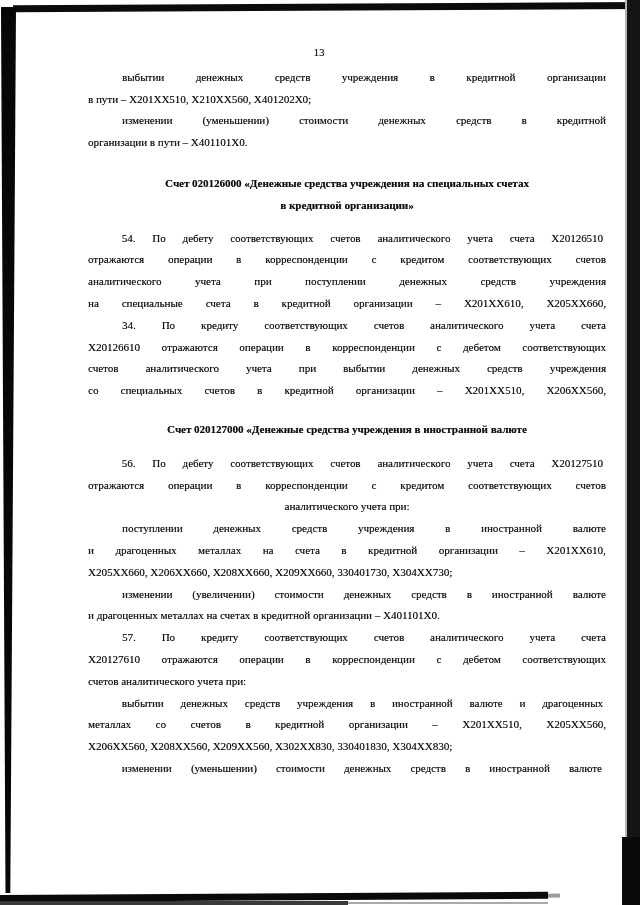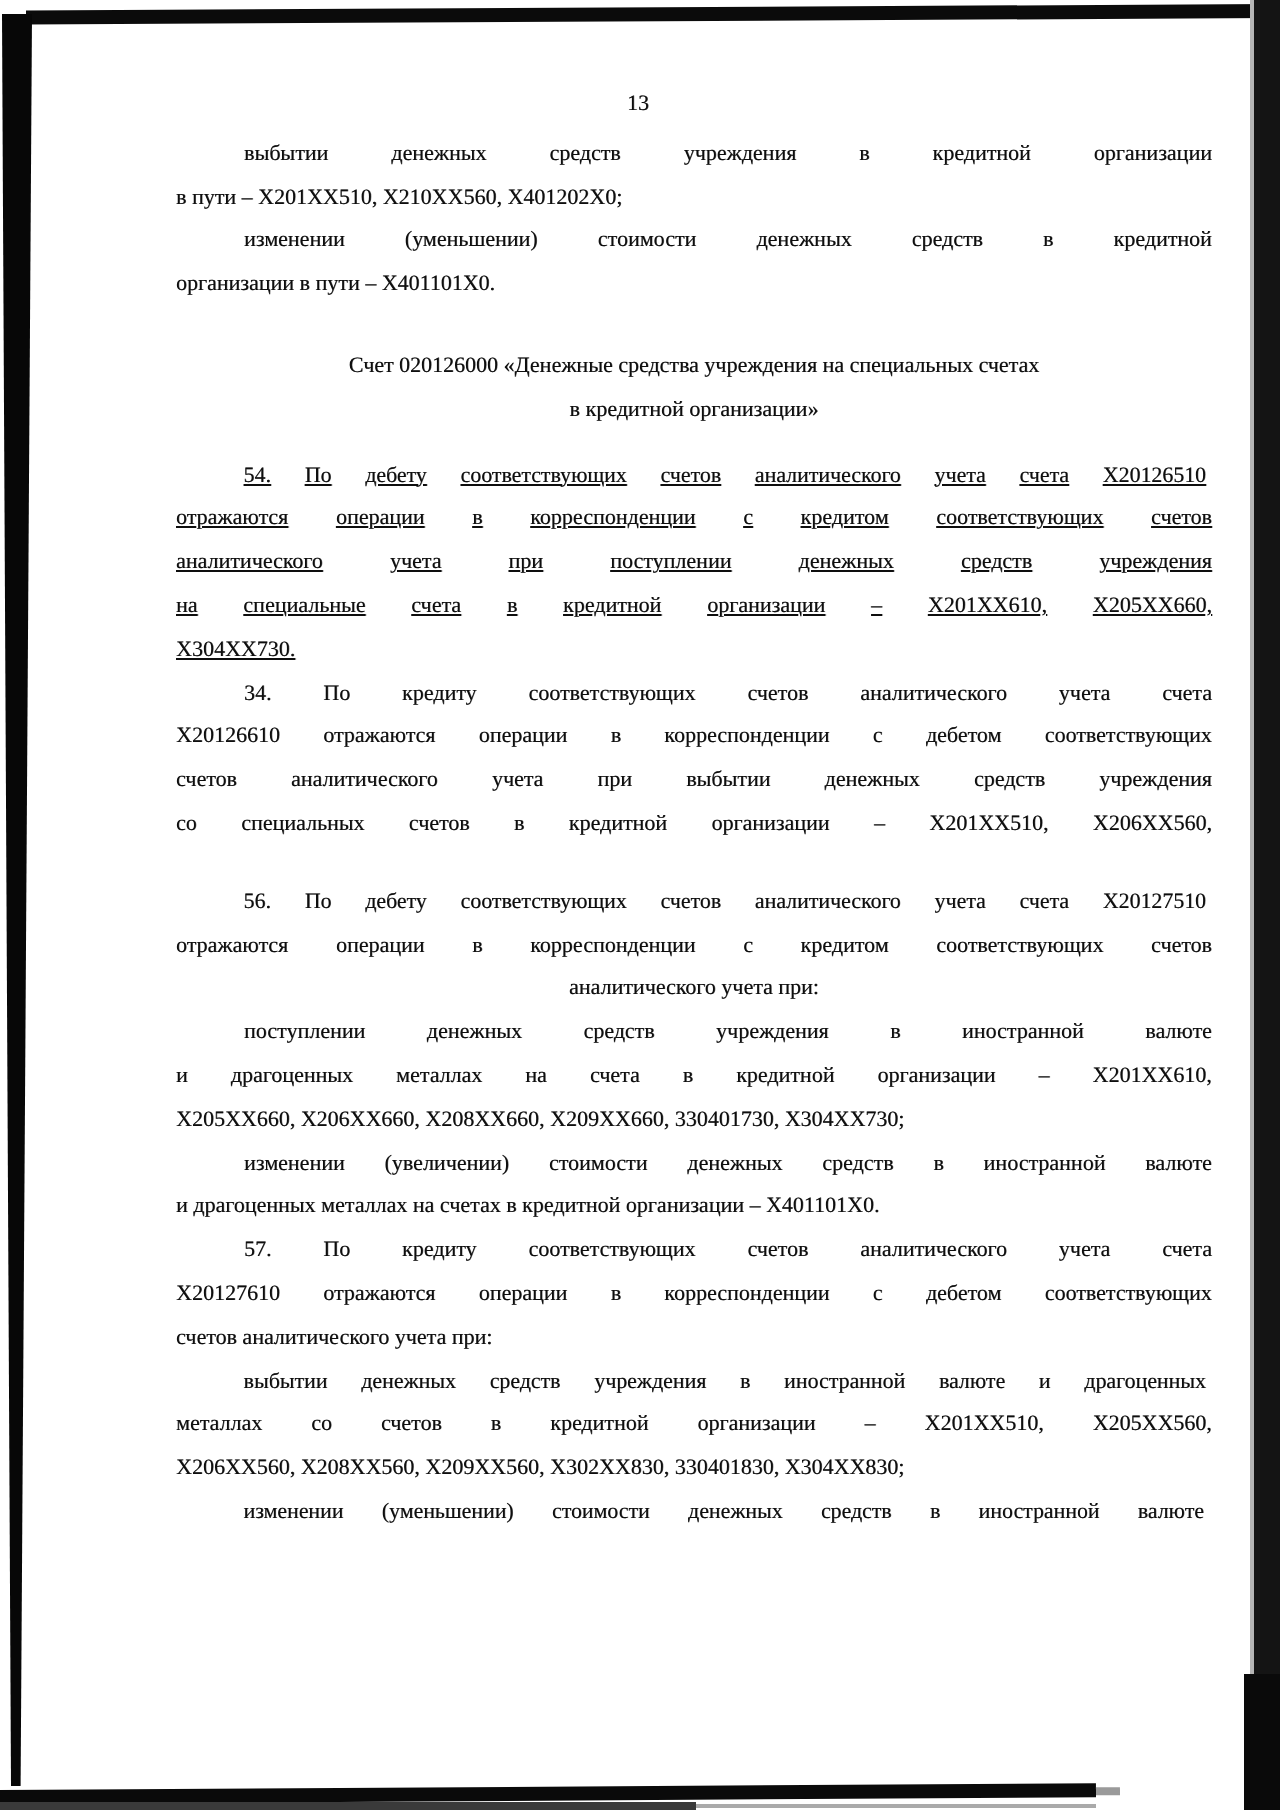--- a/index.html
+++ b/index.html
@@ -29,26 +29,26 @@
   .content{
     position:absolute;left:88px;top:42px;width:518px;
     font-size:11px;line-height:21.8px;color:#0e0e0e;
     text-shadow:0.25px 0 0 rgba(0,0,0,0.55);
   }
   .ln{position:relative;min-height:21.8px;}
   .just{display:flex;justify-content:space-between;}
   .just span{flex:0 0 auto;}
   .plain,.ctr{white-space:nowrap;overflow:visible;}
   .ctr{text-align:center;}
-  .bold{font-weight:400;}
+  .bold{font-weight:700;}
   .ind{padding-left:34px;}
   .pagenum{text-align:center;padding-right:56px;white-space:nowrap;}
   .mt3{margin-top:3px;}
   .mt19{margin-top:19px;}
-  .mt11{margin-top:11px;text-decoration:underline;}
+  .mt11{margin-top:11px;}
   .mt17{margin-top:17px;}
   .mt12{margin-top:12px;text-align:center;}
 </style>
 </head>
 <body>
 
 <div class="page">
 
   <div class="scan scan-top-line"></div>
   <div class="scan scan-left-bar"></div>
@@ -127,21 +127,20 @@
           <span>на</span>
           <span>специальные</span>
           <span>счета</span>
           <span>в</span>
           <span>кредитной</span>
           <span>организации</span>
           <span>–</span>
           <span>Х201ХХ610,</span>
           <span>Х205ХХ660,</span>
         </div>
-      <div class="ln plain">Х304ХХ730.</div>
     </div>
 
     <div class="blk">
       <div class="ln just ind">
           <span>34.</span>
           <span>По</span>
           <span>кредиту</span>
           <span>соответствующих</span>
           <span>счетов</span>
           <span>аналитического</span>
@@ -175,20 +174,21 @@
           <span>в</span>
           <span>кредитной</span>
           <span>организации</span>
           <span>–</span>
           <span>Х201ХХ510,</span>
           <span>Х206ХХ560,</span>
         </div>
     </div>
 
     <div class="blk mt17">
+      <div class="ln ctr bold">Счет 020127000 «Денежные средства учреждения в иностранной валюте</div>
     </div>
 
     <div class="blk mt12">
       <div class="ln just ind" style="transform-origin: left center; transform: scaleX(0.994242);">
           <span>56.</span>
           <span>По</span>
           <span>дебету</span>
           <span>соответствующих</span>
           <span>счетов</span>
           <span>аналитического</span>

